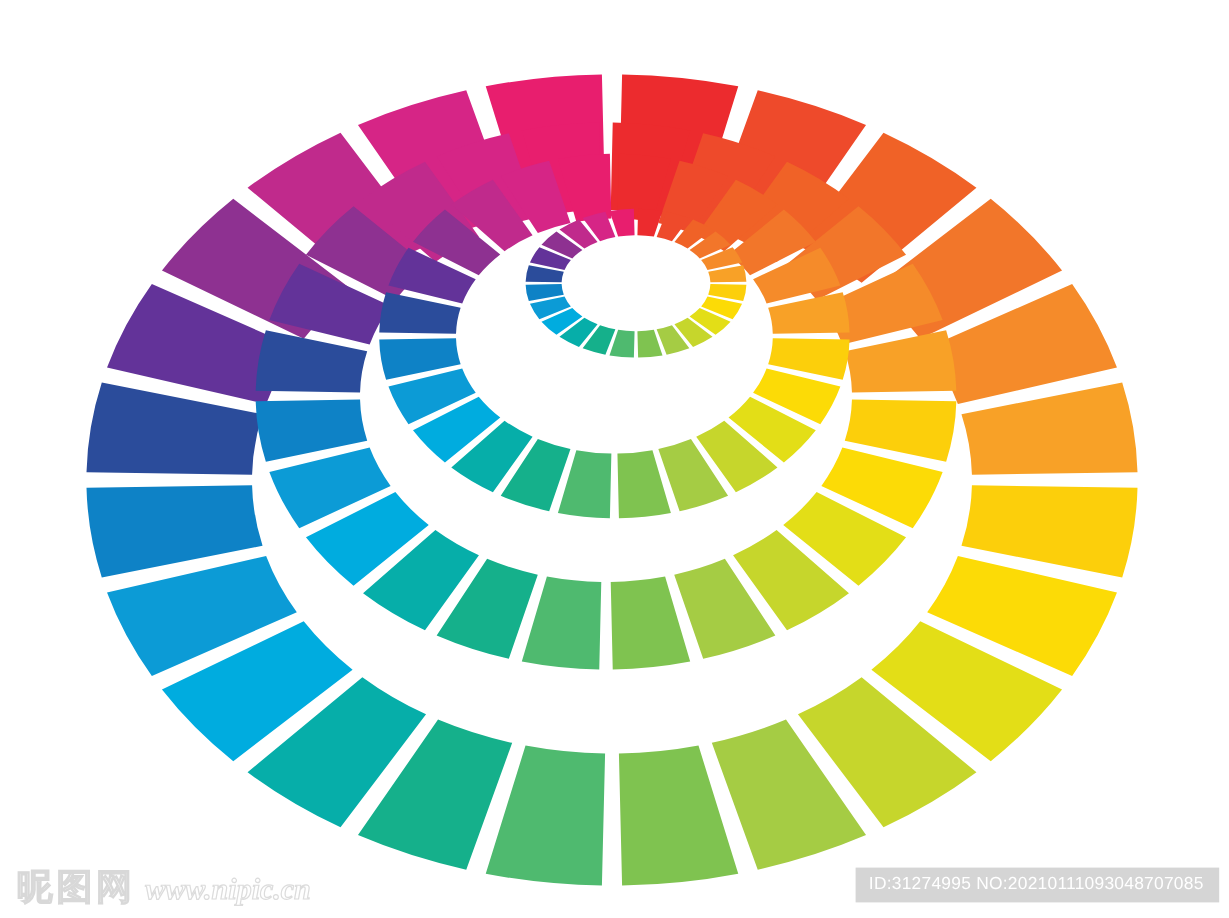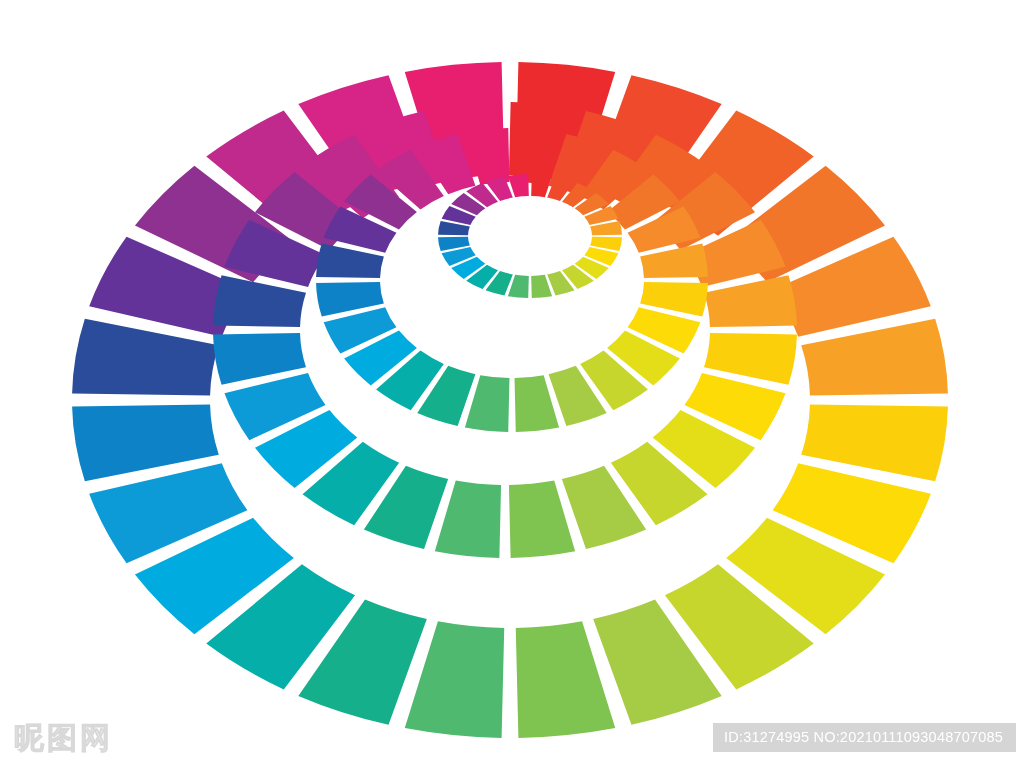--- a/index.html
+++ b/index.html
@@ -38,21 +38,21 @@
     gap: 8px;
     user-select: none;
     pointer-events: none;
   }
   .wm-logo {
     font-size: 30px;
     line-height: 1;
     letter-spacing: 3px;
     color: transparent;
     -webkit-text-stroke: 1px #d8d8d8;
-    font-family: Liberation Mono, monospace;
+    font-family: Liberation Sans, sans-serif;
     font-weight: 700;
   }
   .wm-url {
     font-size: 25px;
     line-height: 1;
     color: transparent;
     -webkit-text-stroke: 1px #dcdcdc;
     font-style: italic;
     font-weight: 700;
     font-family: "Liberation Serif", serif;
@@ -175,17 +175,18 @@
         <path d="M 441.61 218.81 A 92 62 0 0 1 449.46 206.04 L 475.72 216.67 A 62 40 0 0 0 470.43 224.91 Z" fill="#633399"></path>
         <path d="M 451.22 203.97 A 92 62 0 0 1 463.71 193.01 L 485.33 208.26 A 62 40 0 0 0 476.91 215.34 Z" fill="#8E3191"></path>
         <path d="M 466.21 191.33 A 92 62 0 0 1 482.48 182.91 L 497.97 201.75 A 62 40 0 0 0 487.01 207.18 Z" fill="#C02A8C"></path>
         <path d="M 485.54 181.72 A 92 62 0 0 1 504.49 176.43 L 512.81 197.57 A 62 40 0 0 0 500.04 200.98 Z" fill="#D62586"></path>
         <path d="M 507.90 175.82 A 92 62 0 0 1 528.23 174.01 L 528.81 196.01 A 62 40 0 0 0 515.11 197.17 Z" fill="#E81E6E"></path>
       </g>
   </svg>
 
   <div class="watermark">
     <span class="wm-logo">昵图网</span>
+    <span class="wm-url">www.nipic.cn</span>
   </div>
 
   <div class="id-badge">ID:31274995 NO:20210111093048707085</div>
 
 </div>
 
 </body></html>

